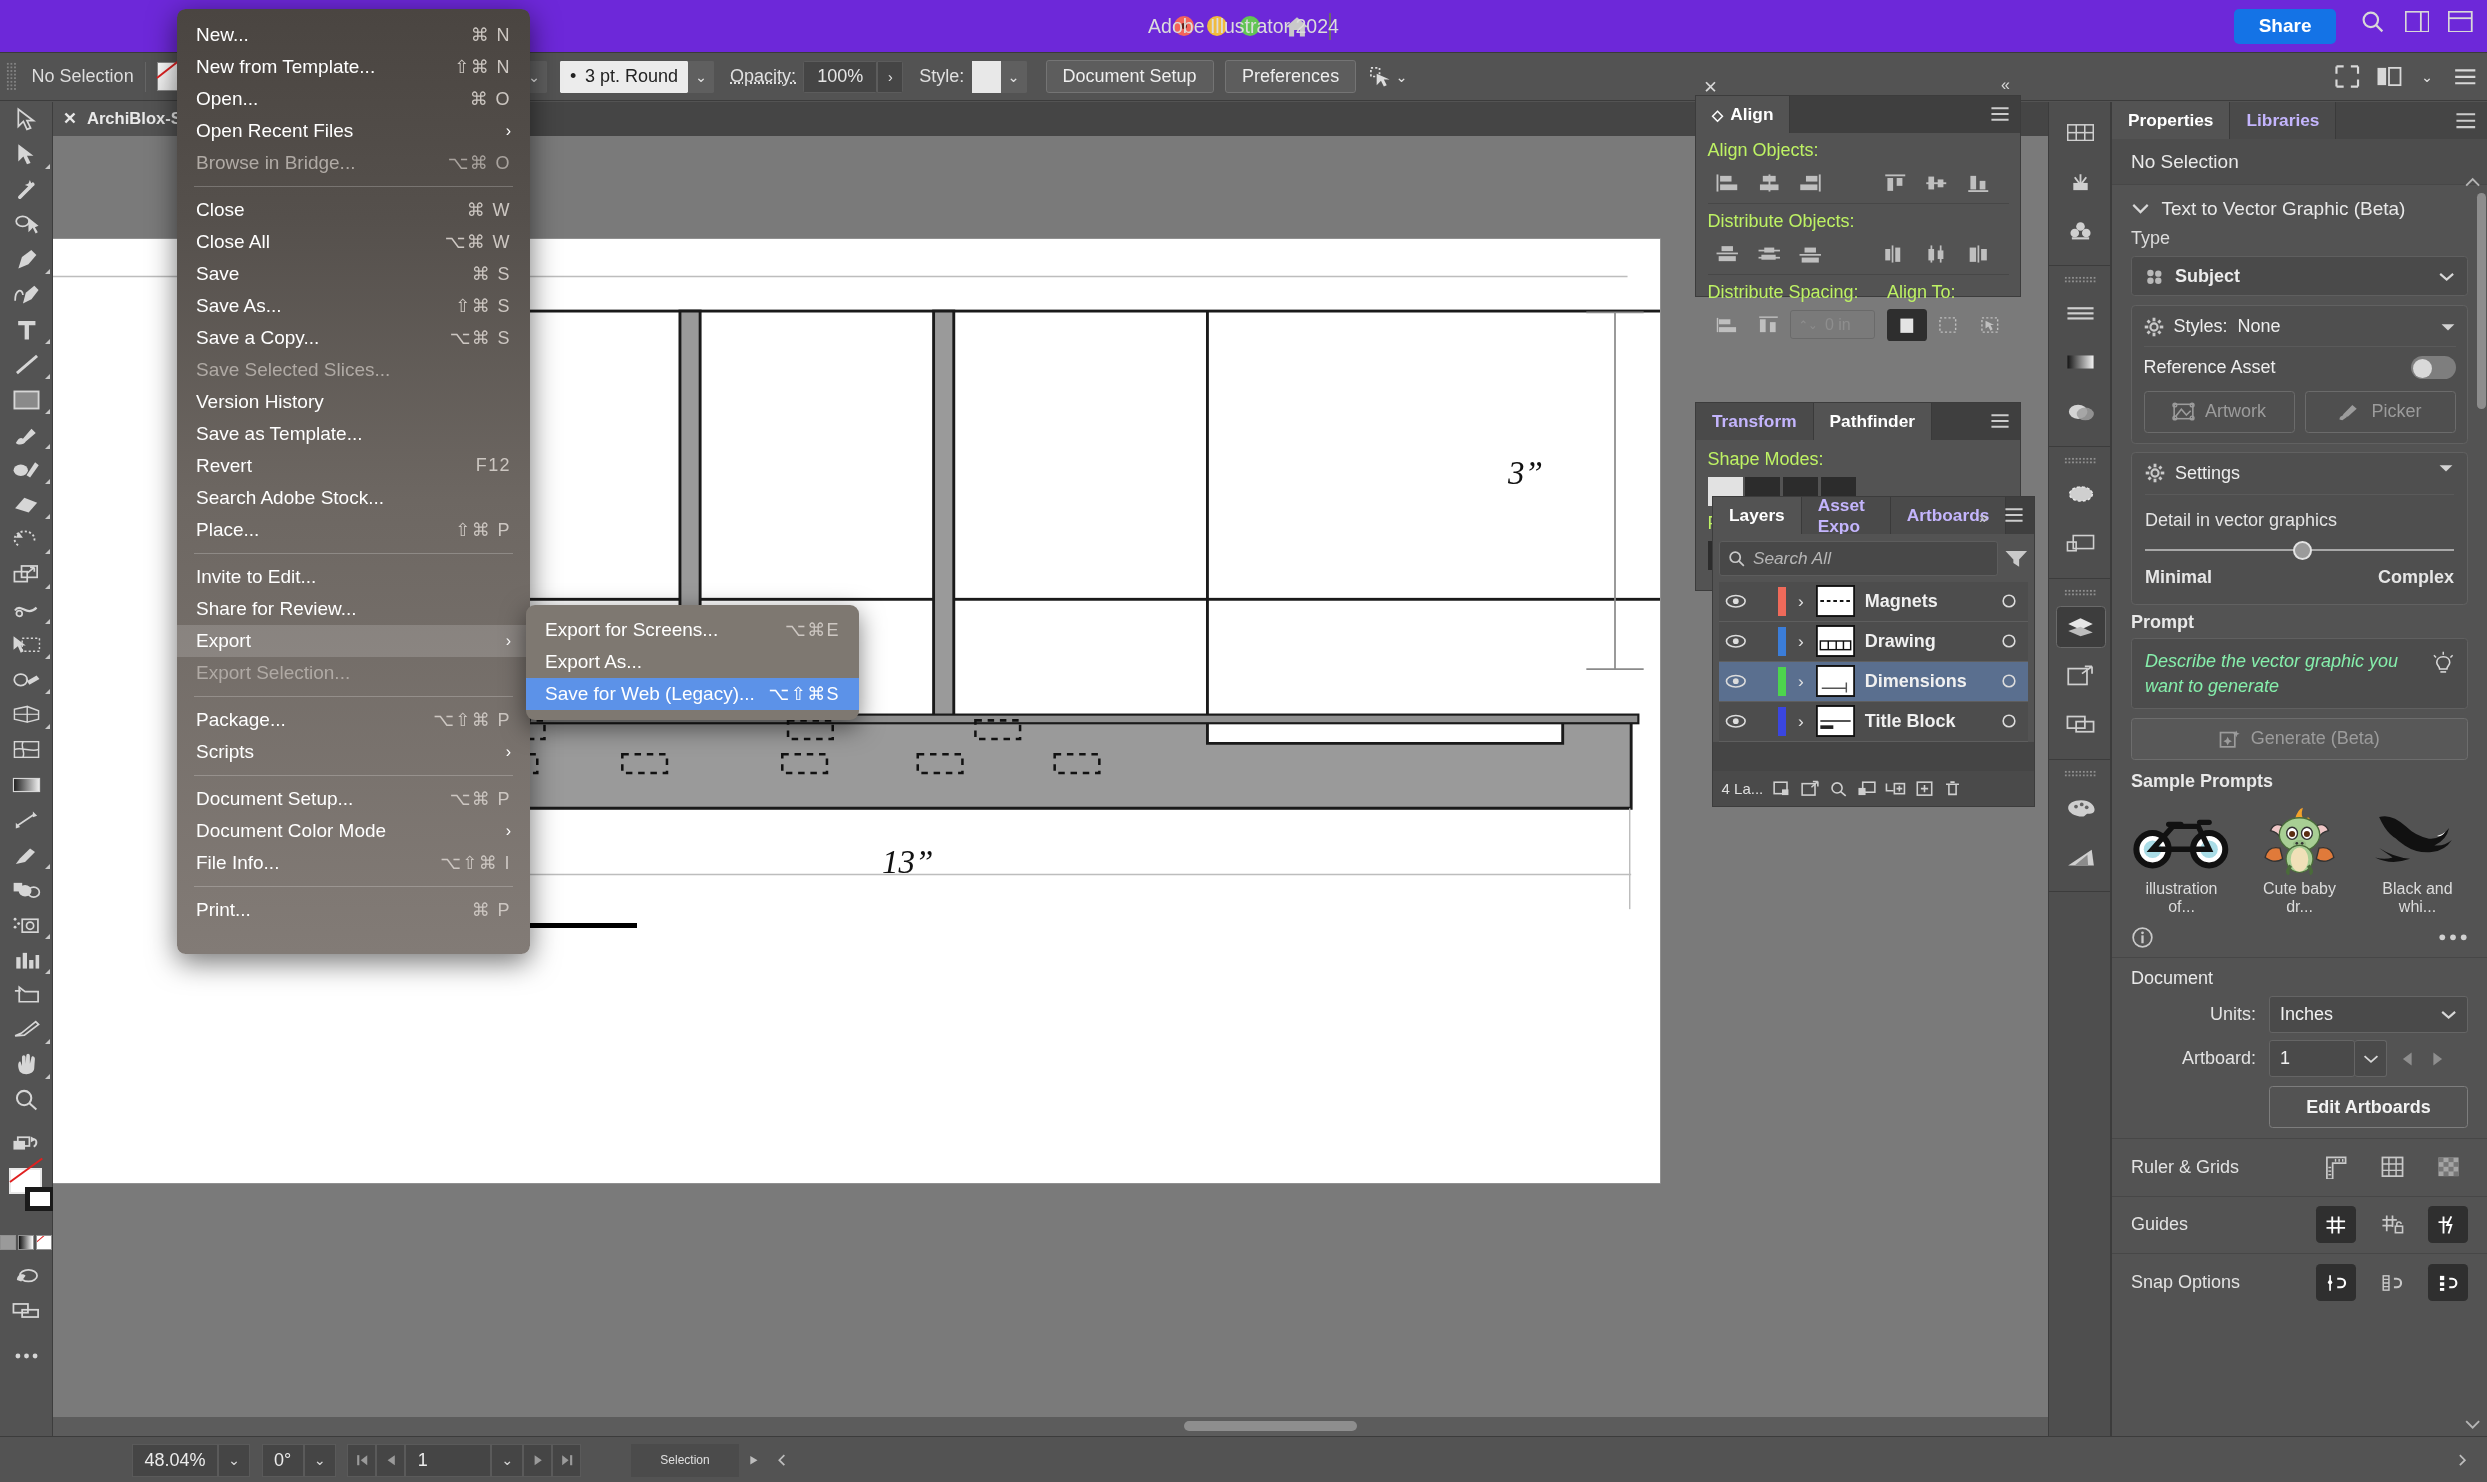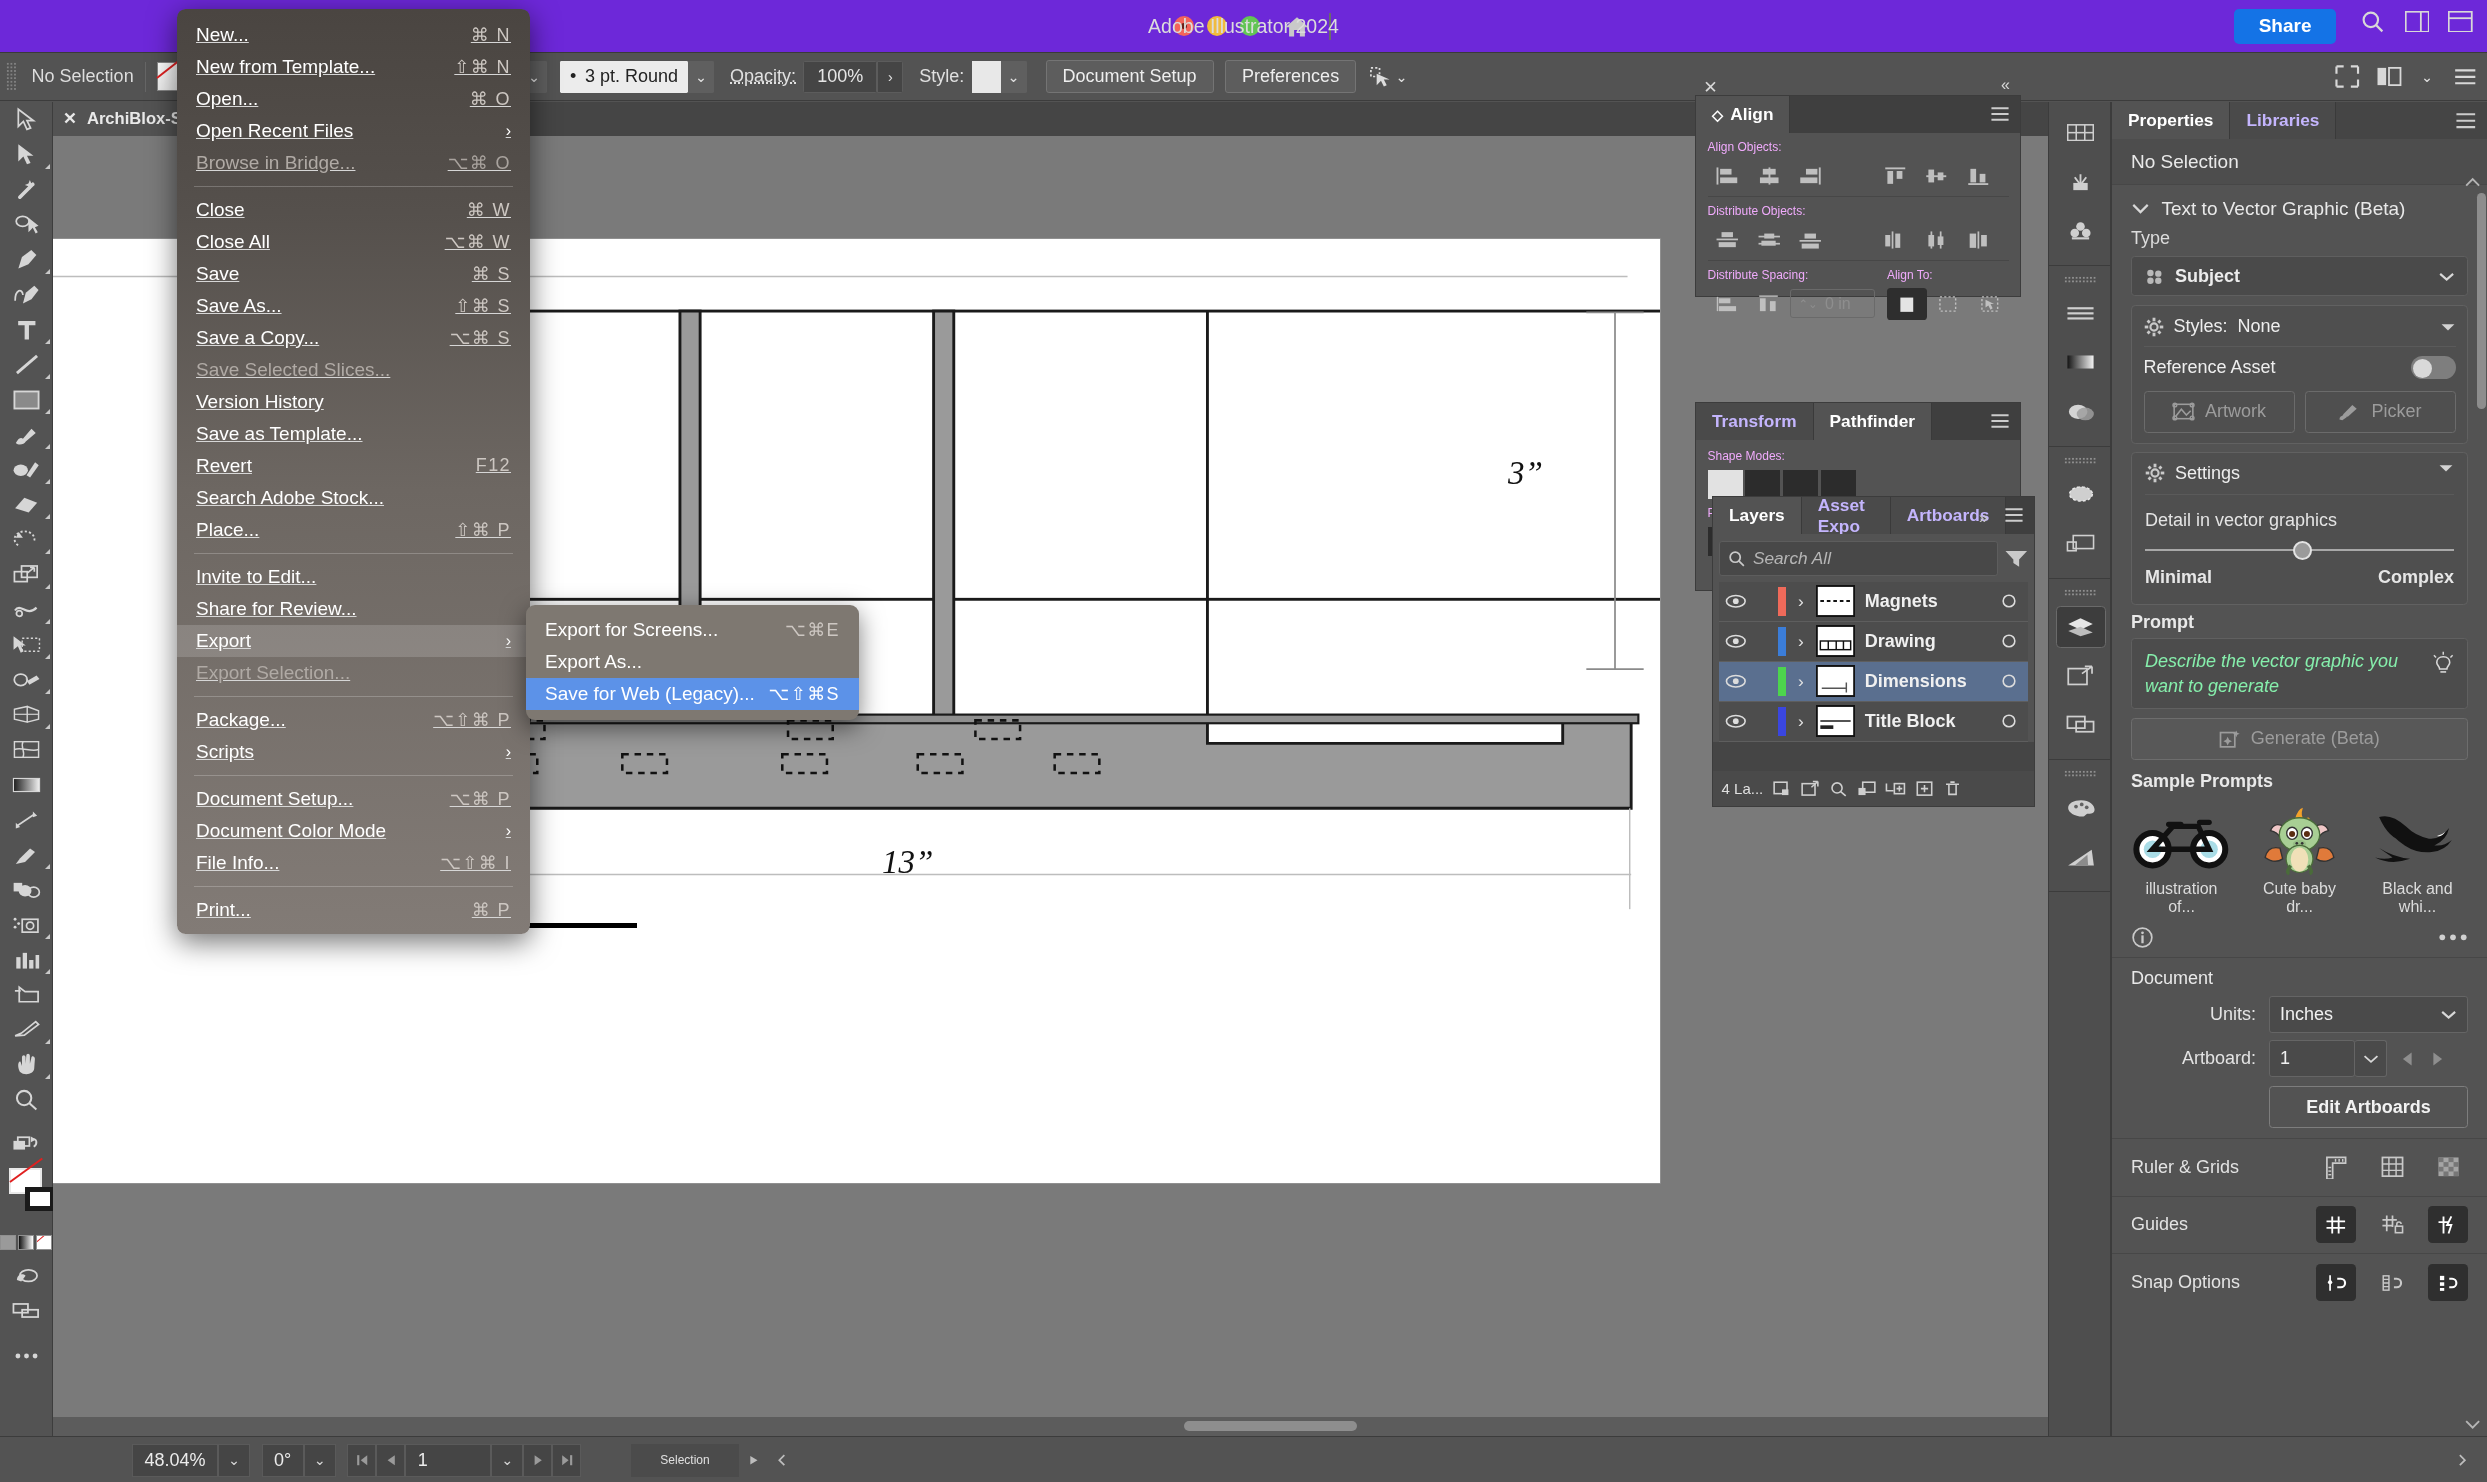--- a/index.html
+++ b/index.html
@@ -129,21 +129,21 @@
   
   .panel{ position:absolute; background:#535353; border:0.7px solid #3c3c3c; }
   .ptabs{ display:flex; align-items:flex-end; height:37px; background:#3f3f3f; position:relative;}
   .ptab{
     height:37px; display:flex; align-items:center; padding:0 16px;
     font-size:17.3px; font-weight:700; color:#c4b5fd; background:#4a4a4a;
     border-right:0.7px solid #3a3a3a;
   }
   .ptab.active{ background:#535353; color:#ffffff; }
   .pmenu{ position:absolute; right:10px; top:10px; }
-  .sec-label{ font-size:12px; color:#f0abfc; }
+  .sec-label{ font-size:18px; color:#bef264; }
   .icobtn{ width:40px; height:32px; display:flex; align-items:center; justify-content:center;}
   .icobtn.on{ background:#2e2e2e; border-radius:3.6px; }
 
   
   #alignPanel{ left:1695px; top:95px; width:326px; height:202px; z-index:20;}
   #pfPanel{ left:1695px; top:402px; width:326px; height:189px; z-index:20;}
   #layersPanel{ left:1712px; top:496px; width:323px; height:311px; z-index:30;}
 
   
   #dock{
@@ -216,22 +216,21 @@
      display:flex;align-items:center;justify-content:center; color:#d8d8d8; font-size:14.4px;}
   .sb-nav{ width:29px;height:33px; background:#454545;border:0.7px solid #5a5a5a;
      display:flex;align-items:center;justify-content:center;color:#8d8d8d;}
 
   
   #filemenu{
     position:absolute; left:177px; top:8.6px; width:353px;
     border-radius:8.6px; overflow:hidden; z-index:200;
     background:linear-gradient(180deg,#4a4541 0%, #55504c 22%, #6d6762 52%, #827b76 100%);
     box-shadow:0 7.2px 29px rgba(0,0,0,.55);
-    padding:10px 0 8px;
-    text-decoration:underline;
+    padding:10px 0 28px;
   }
   .mi{
     height:32px; display:flex; align-items:center; padding:0 19px; font-size:19px;
     color:#ffffff; justify-content:space-between; position:relative;
   }
   .mi.disabled{ color:#b0aaa5; }
   .mi.hl{ background:rgba(255,255,255,.16); }
   .mi .sc{ color:#cdc7c2; font-size:18px; letter-spacing:1.4px; }
   .mi.disabled .sc{ color:#a9a39e; }
   .msep{ height:0.7px; background:rgba(255,255,255,.22); margin:7.2px 17.3px; }

